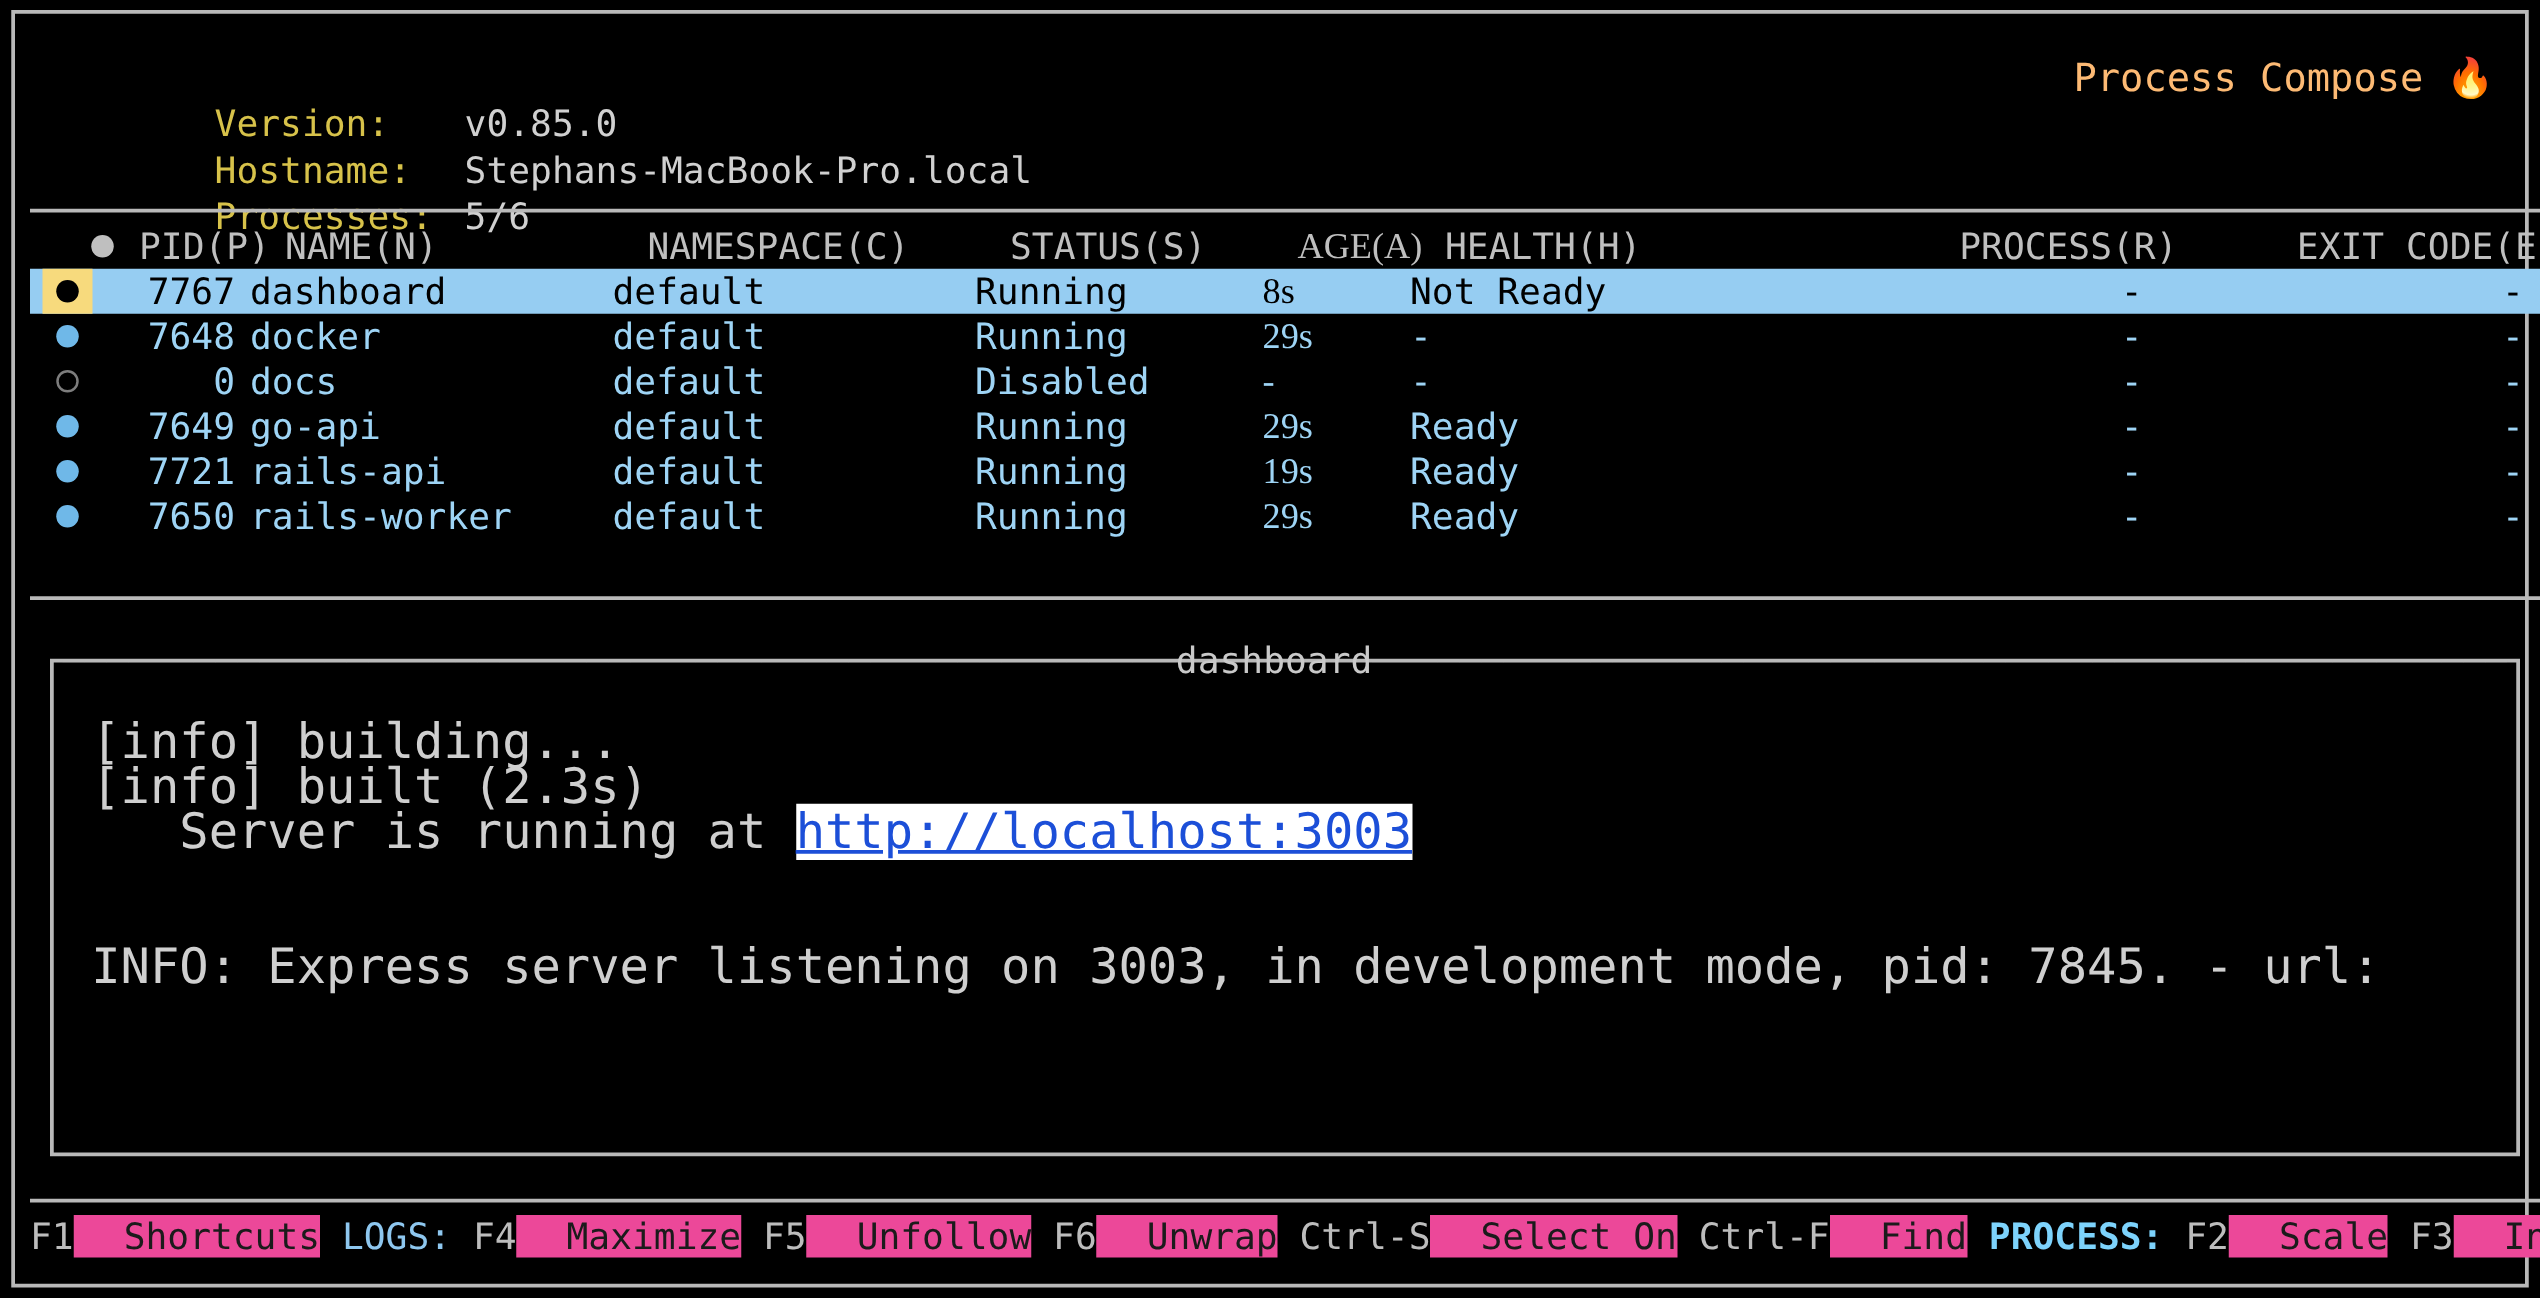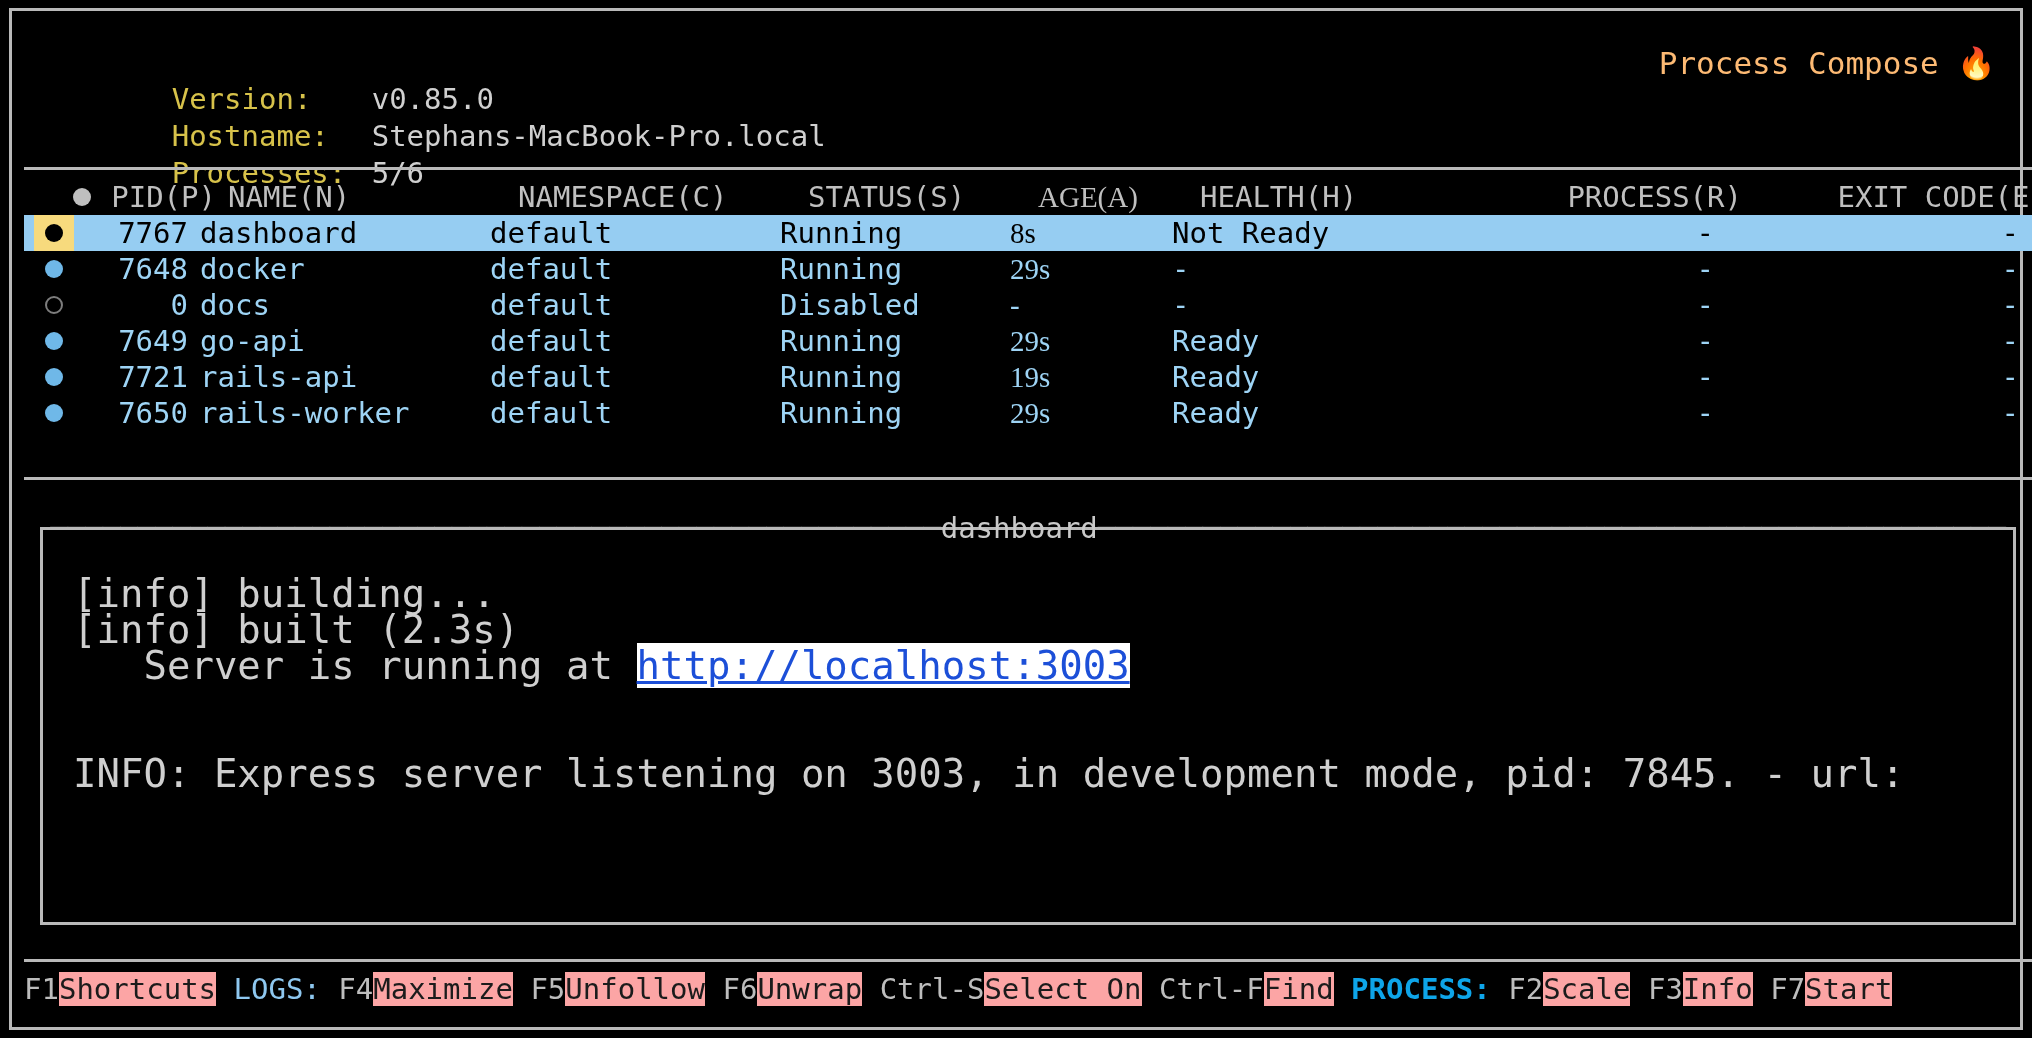--- a/index.html
+++ b/index.html
@@ -102,21 +102,21 @@
     white-space: pre;
     font-size: 29px;
     line-height: 36px;
   }
   .c-dot    { left: 10px;   width: 40px;  text-align: center; }
   .c-pid    { left: 52px;   width: 112px; text-align: right; }
   .c-name   { left: 176px;  width: 290px; text-align: left; }
   .c-ns     { left: 466px;  width: 290px; text-align: left; }
   .c-status { left: 756px;  width: 230px; text-align: left; }
   .c-age    { left: 986px;  width: 175px; text-align: left; font-family: Liberation Serif, serif; }
-  .c-health { left: 1148px; width: 320px; text-align: left; }
+  .c-health { left: 1104px; width: 320px; text-align: left; }
   .c-restarts { left: 1330px; width: 360px; text-align: right; }
   .c-exit   { left: 1700px; width: 295px; text-align: right; }
 
   .row.header-row .cell { color: #bfbfbf; margin-left: 28px; }
   .row.data-row .cell { color: #9ed4f5; }
 
   .row.selected {
     background: #96cdf2;
   }
   .row.selected .cell { color: #000000; }
@@ -199,28 +199,29 @@
     line-height: 44px;
     overflow: hidden;
   }
   .fkey {
     color: #bdbdbd;
     white-space: pre;
     margin-top: 16px;
   }
   .faction {
     color: #1b1b1b;
-    background: #fca5a5;
-    white-space: pre;
+    background: #ec4899;
+    white-space: pre;
+    padding-left: 40px;
   }
   .fgroup {
     color: #8ec7ef;
     white-space: pre;
   }
-  .fgroup.bold { font-weight: bold; color: #0ea5e9; }
+  .fgroup.bold { font-weight: bold; color: #7dd3fc; }
   .fgap { white-space: pre; color: transparent; }
   .shortcut { display: inline; }
 </style>
 </head>
 <body>
 
 <div id="app">
   <div class="outer-frame">
 
     <div class="header">

